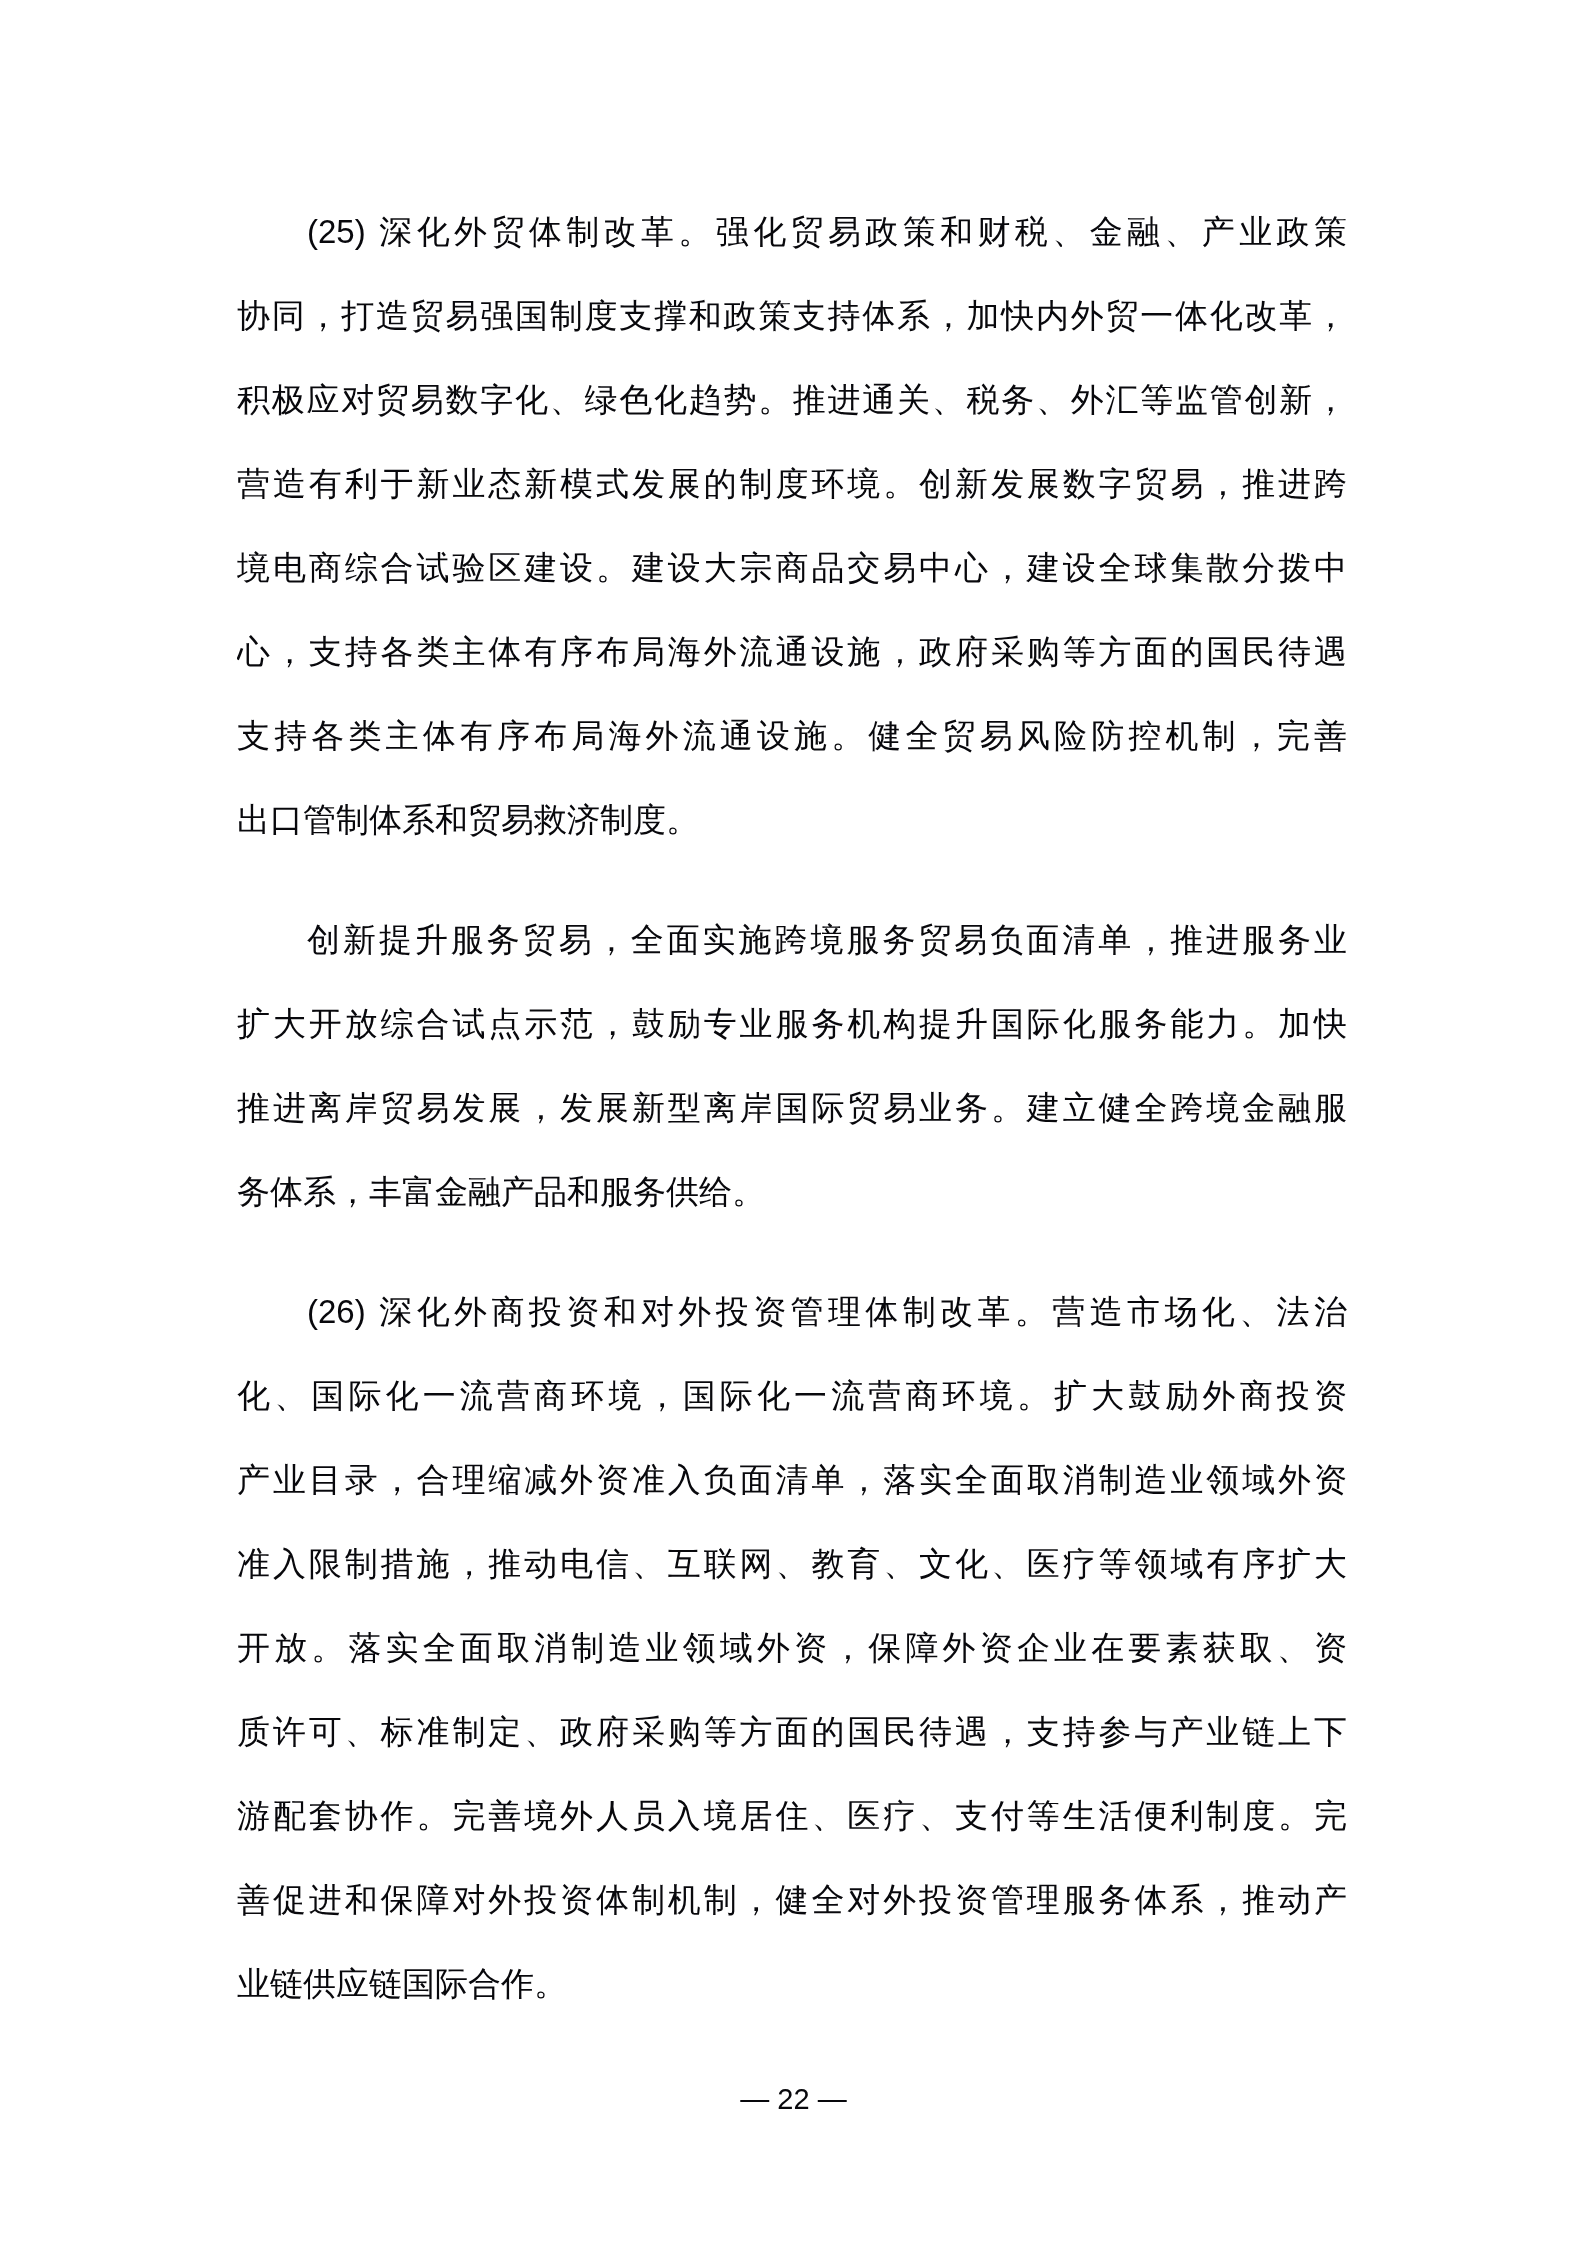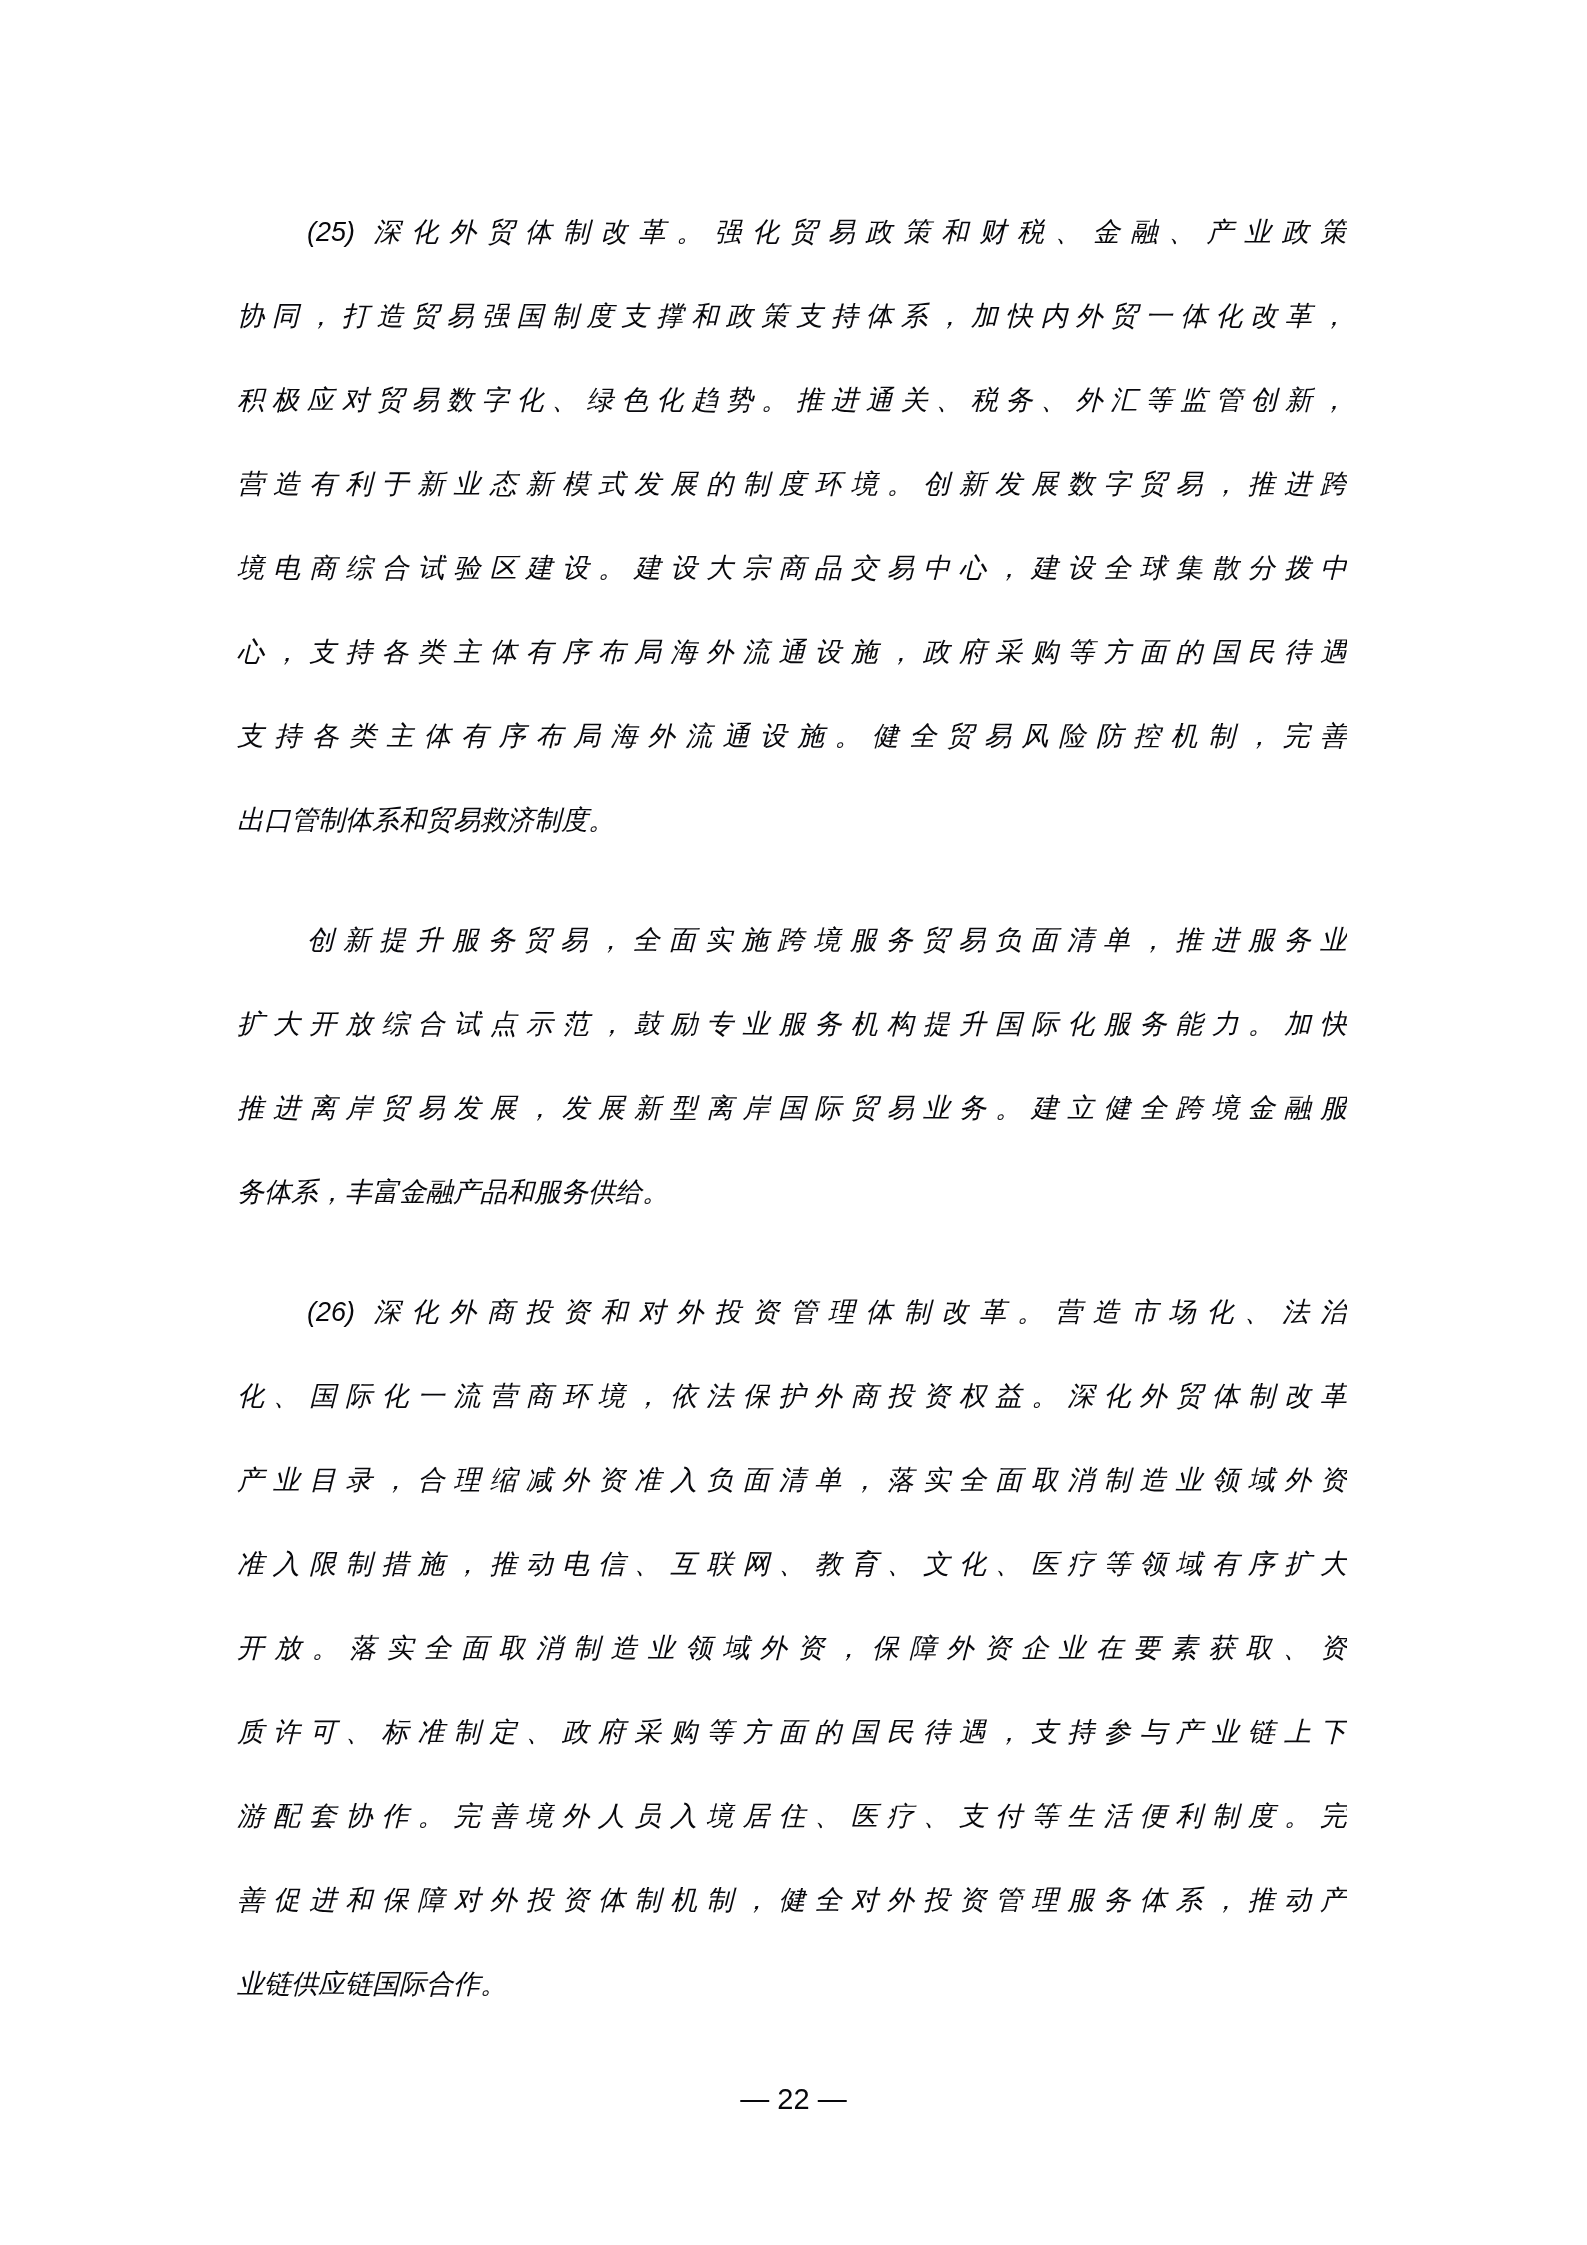--- a/index.html
+++ b/index.html
@@ -14,30 +14,29 @@
   }
   .doc {
     position: absolute;
     left: 237px;
     top: 190px;
     width: 1110px;
   }
   .para { margin: 0 0 36px 0; }
   .para:last-child { margin-bottom: 0; }
   .line {
-    font-size: 27px;
+    font-size: 33px;
     height: 84px;
     line-height: 84px;
     letter-spacing: 0;
     text-align: justify;
     text-align-last: justify;
     overflow: hidden;
     word-break: keep-all;
     white-space: normal;
-    font-style: italic;
   }
   .line.first { text-indent: 70px; }
   .line.last  { text-align-last: left; }
   .footer {
     position: absolute;
     top: 2082px;
     left: 0;
     width: 1587px;
     text-align: center;
     font-size: 29px;
@@ -63,21 +62,21 @@
 
   <div class="para">
     <div class="line first">创新提升服务贸易，全面实施跨境服务贸易负面清单，推进服务业</div>
     <div class="line">扩大开放综合试点示范，鼓励专业服务机构提升国际化服务能力。加快</div>
     <div class="line">推进离岸贸易发展，发展新型离岸国际贸易业务。建立健全跨境金融服</div>
     <div class="line last">务体系，丰富金融产品和服务供给。</div>
   </div>
 
   <div class="para">
     <div class="line first">(26) 深化外商投资和对外投资管理体制改革。营造市场化、法治</div>
-    <div class="line">化、国际化一流营商环境，依法保护外商投资权益。深化外贸体制改革</div>
+    <div class="line">化、国际化一流营商环境，国际化一流营商环境。扩大鼓励外商投资</div>
     <div class="line">产业目录，合理缩减外资准入负面清单，落实全面取消制造业领域外资</div>
     <div class="line">准入限制措施，推动电信、互联网、教育、文化、医疗等领域有序扩大</div>
     <div class="line">开放。落实全面取消制造业领域外资，保障外资企业在要素获取、资</div>
     <div class="line">质许可、标准制定、政府采购等方面的国民待遇，支持参与产业链上下</div>
     <div class="line">游配套协作。完善境外人员入境居住、医疗、支付等生活便利制度。完</div>
     <div class="line">善促进和保障对外投资体制机制，健全对外投资管理服务体系，推动产</div>
     <div class="line last">业链供应链国际合作。</div>
   </div>
 
 </div>

